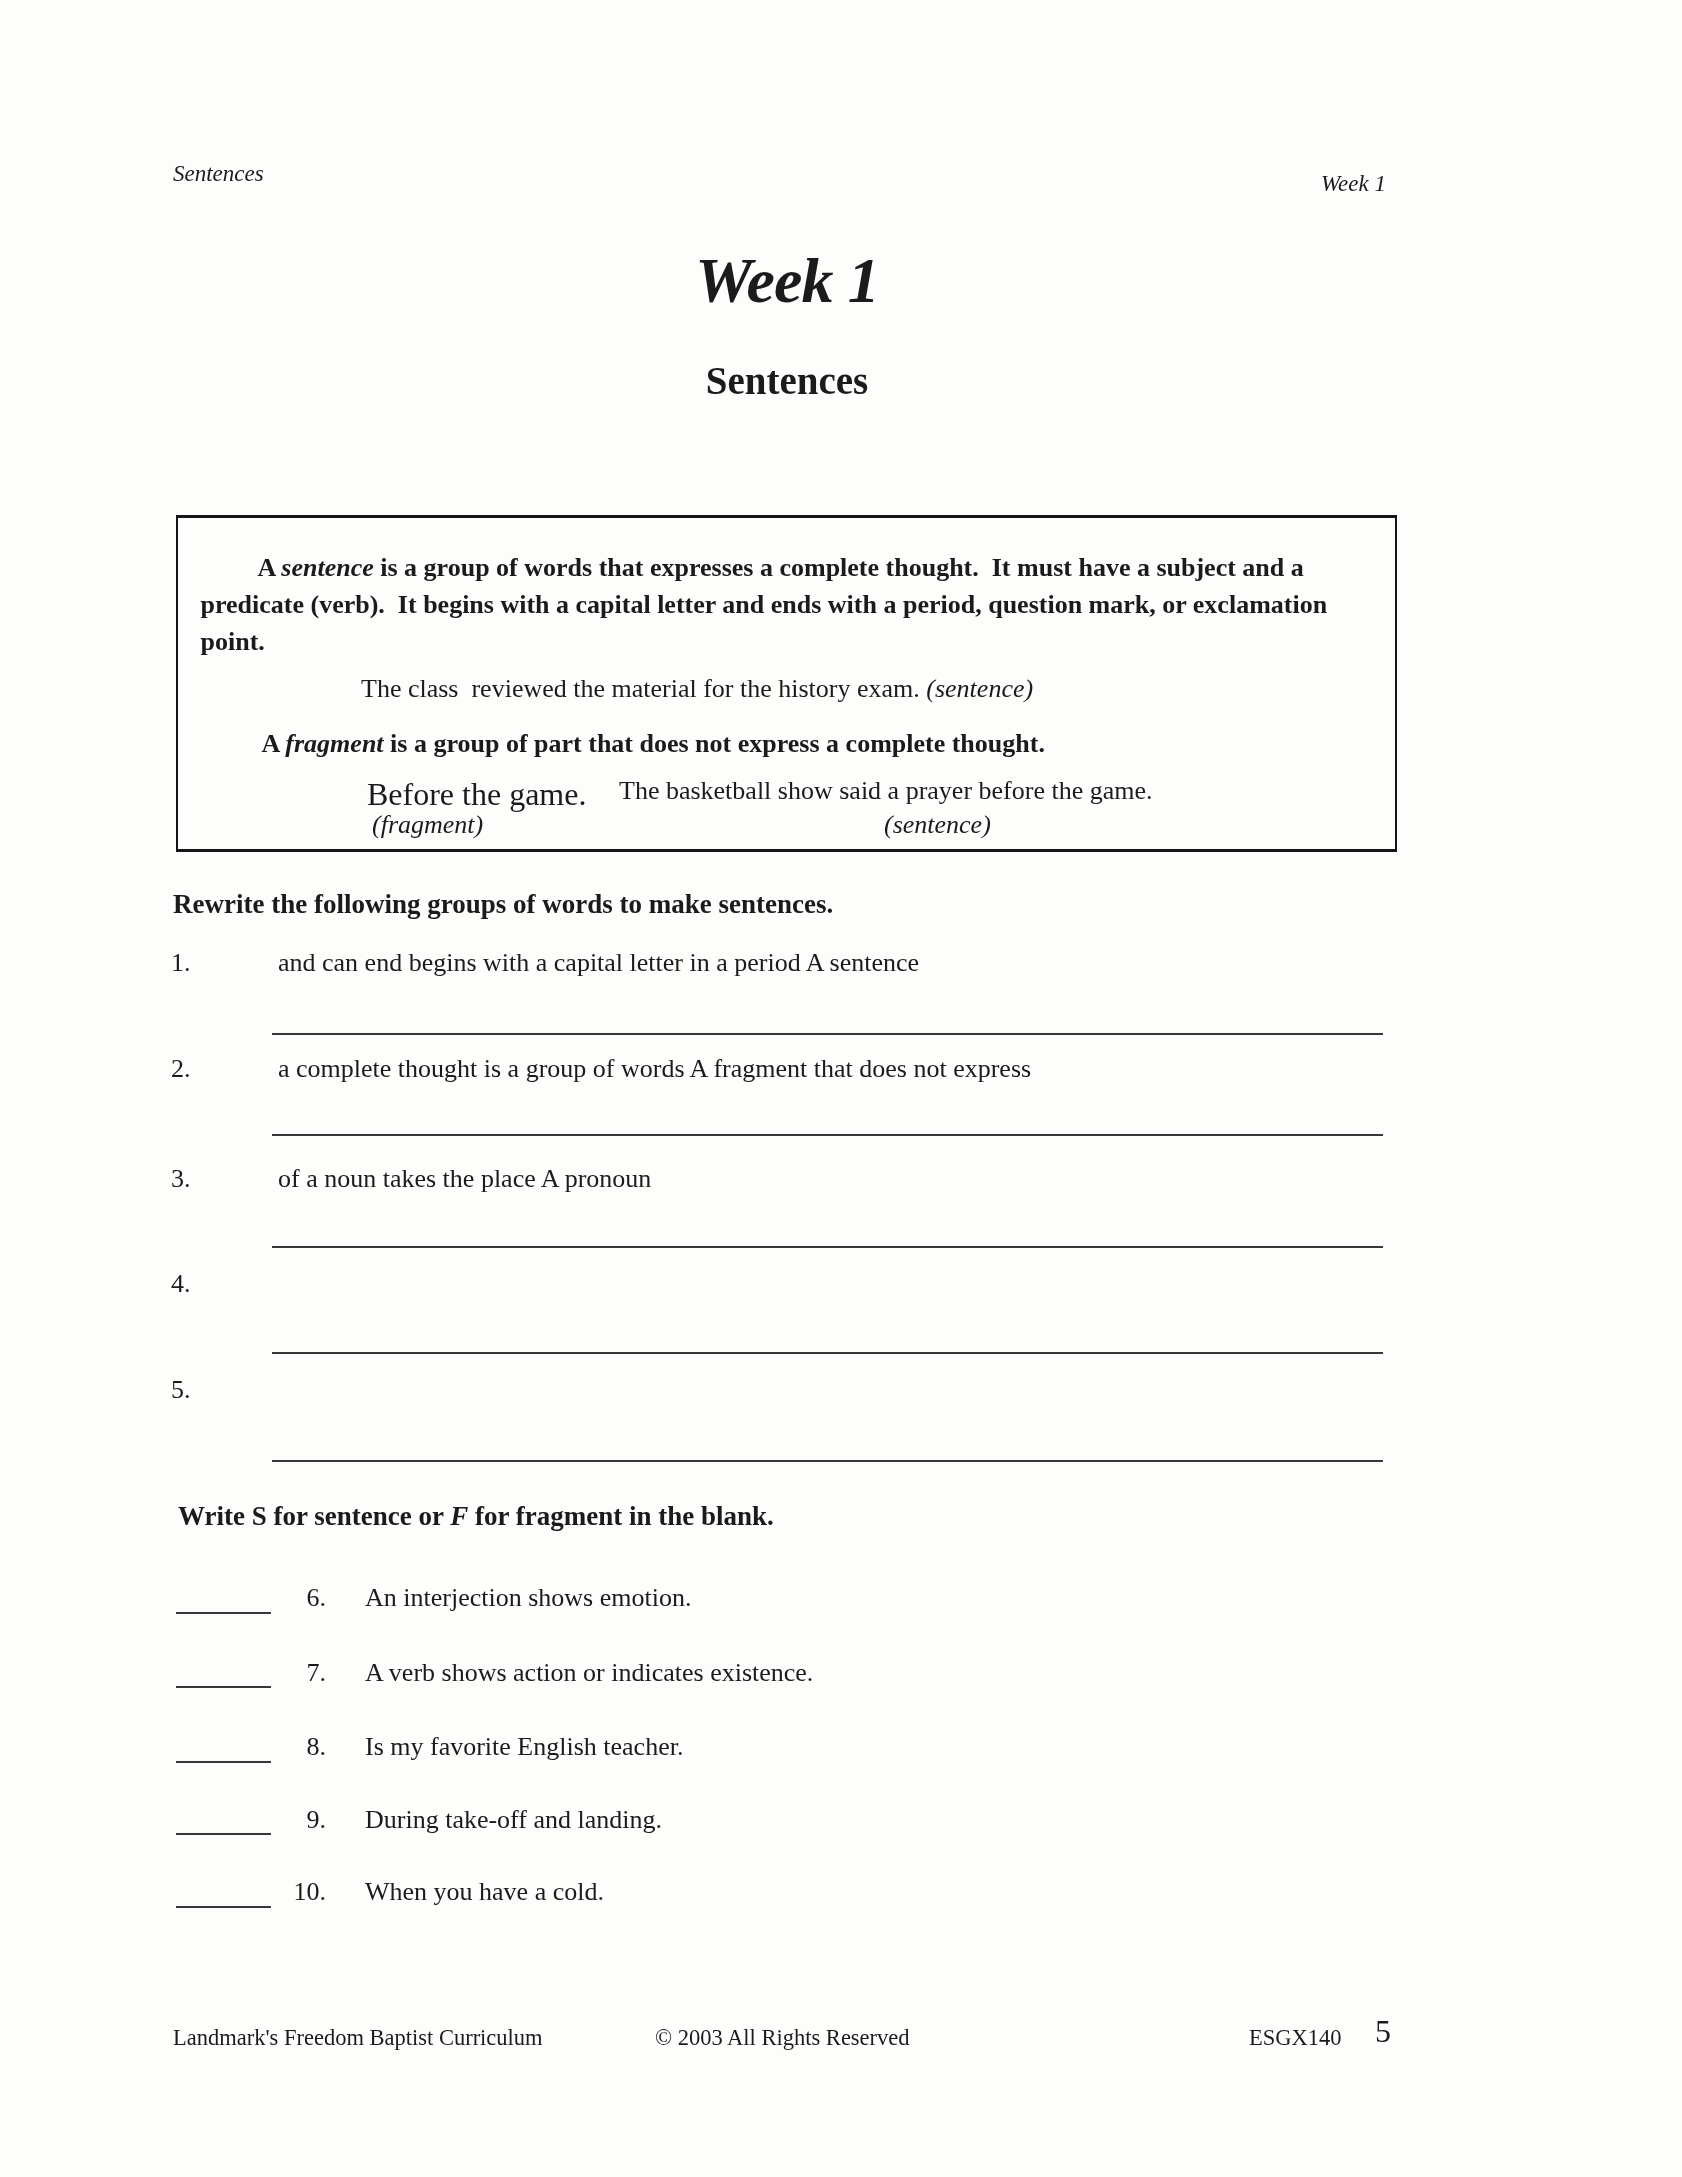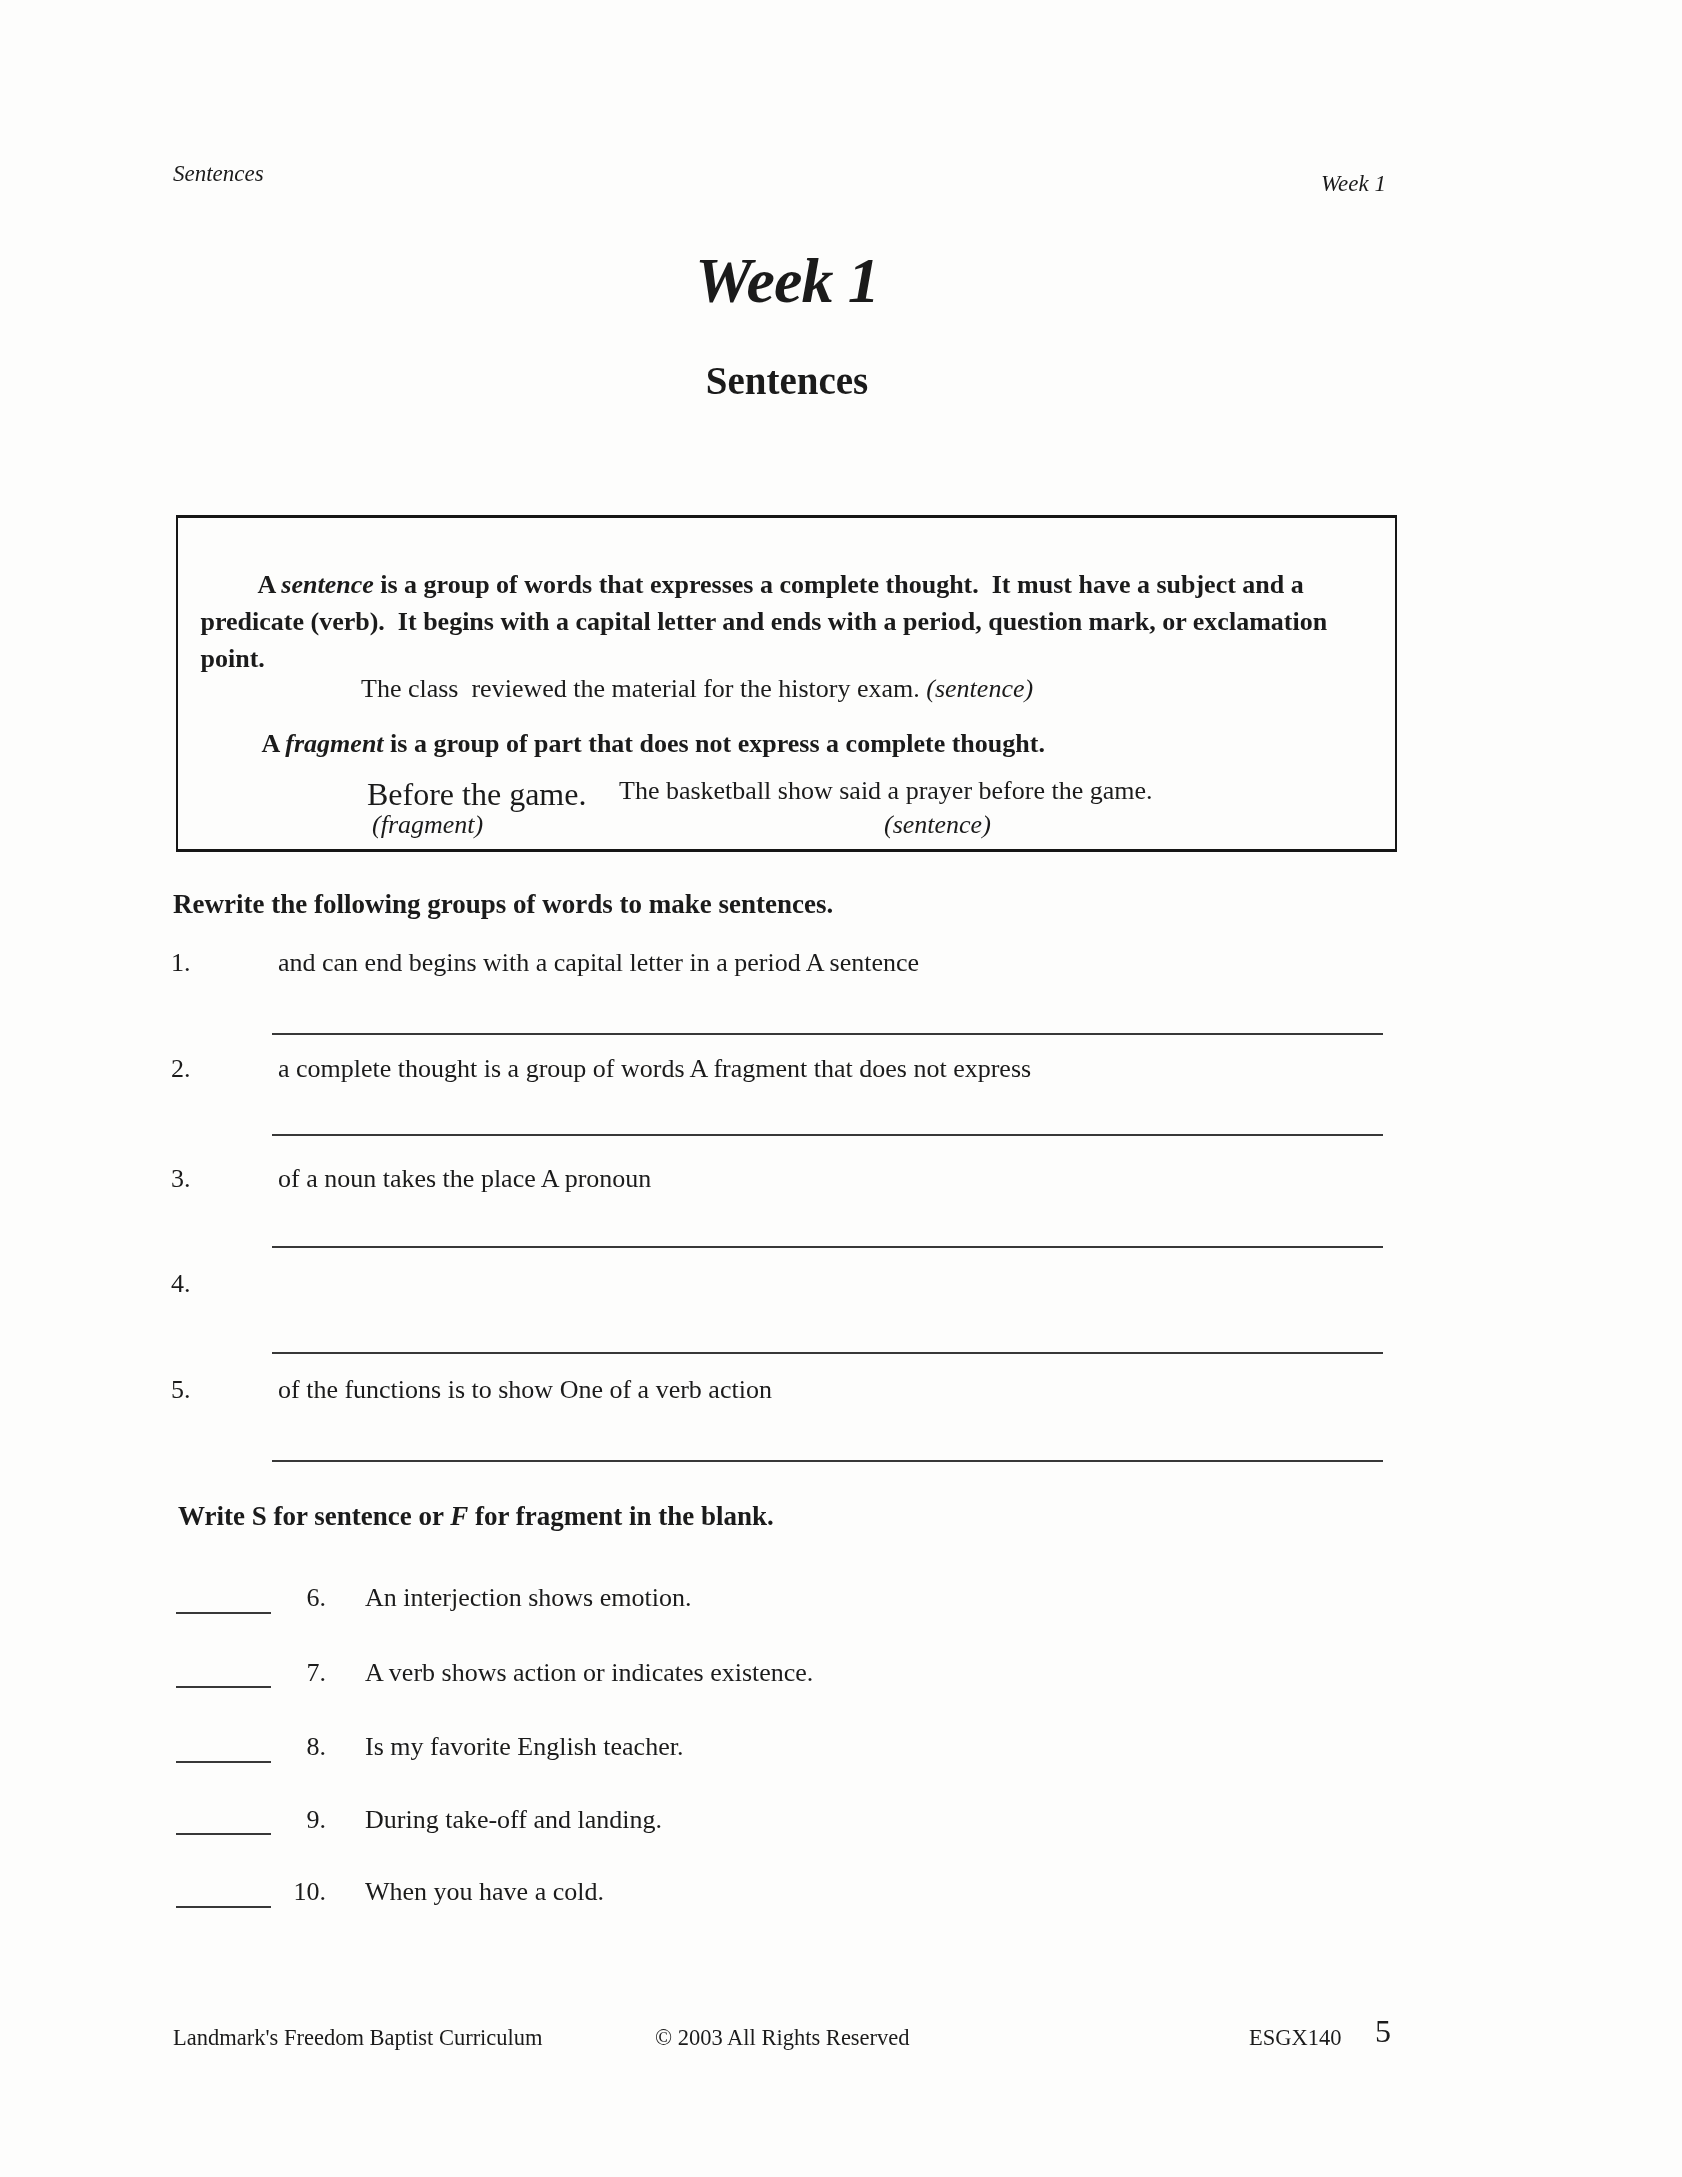--- a/index.html
+++ b/index.html
@@ -22,21 +22,21 @@
   .subtitle{top:358px;font-size:39px;font-weight:bold;}
   .lesson{top:465px;font-size:29px;font-weight:bold;}
   
   .defbox{
     left:176px;top:515px;width:1221px;height:337px;
     border:3.5px solid #161616;border-left-width:2.6px;border-right-width:2.6px;
     box-sizing:border-box;
   }
   .defbox .abs{position:absolute;}
   .defpara{
-    left:22.5px;top:48px;width:1183px;
+    left:22.5px;top:31px;width:1183px;
     font-size:26px;font-weight:bold;line-height:37px;
     text-indent:57px;white-space:pre-wrap;margin:0;
   }
   .defpara i{font-weight:bold;}
   .example1{left:183px;top:156px;font-size:26px;white-space:pre-wrap;}
   .defpara2{
     left:22.5px;top:208px;width:1183px;
     font-size:26px;font-weight:bold;line-height:35px;
     text-indent:61px;white-space:pre-wrap;margin:0;
   }
@@ -97,21 +97,20 @@
   <div class="abs rw-line" style="top:1134px"></div>
 
   <div class="abs rw-num" style="top:1164px">3.</div>
   <div class="abs rw-text" style="top:1164px">of a noun takes the place A pronoun</div>
   <div class="abs rw-line" style="top:1246px"></div>
 
   <div class="abs rw-num" style="top:1269px">4.</div>
   <div class="abs rw-line" style="top:1352px"></div>
 
   <div class="abs rw-num" style="top:1375px">5.</div>
-  <div class="abs rw-text" style="top:1375px">of the functions is to show One of a verb action</div>
   <div class="abs rw-line" style="top:1460px"></div>
 
   <div class="abs sec-heading sec2-heading"><span>Write S for sentence or </span><i>F</i><span> for fragment in the blank.</span></div>
 
   <div class="abs sf-blank" style="top:1612px"></div>
   <div class="abs sf-num" style="top:1583px">6.</div>
   <div class="abs sf-text" style="top:1583px">An interjection shows emotion.</div>
 
   <div class="abs sf-blank" style="top:1686px"></div>
   <div class="abs sf-num" style="top:1658px">7.</div>

